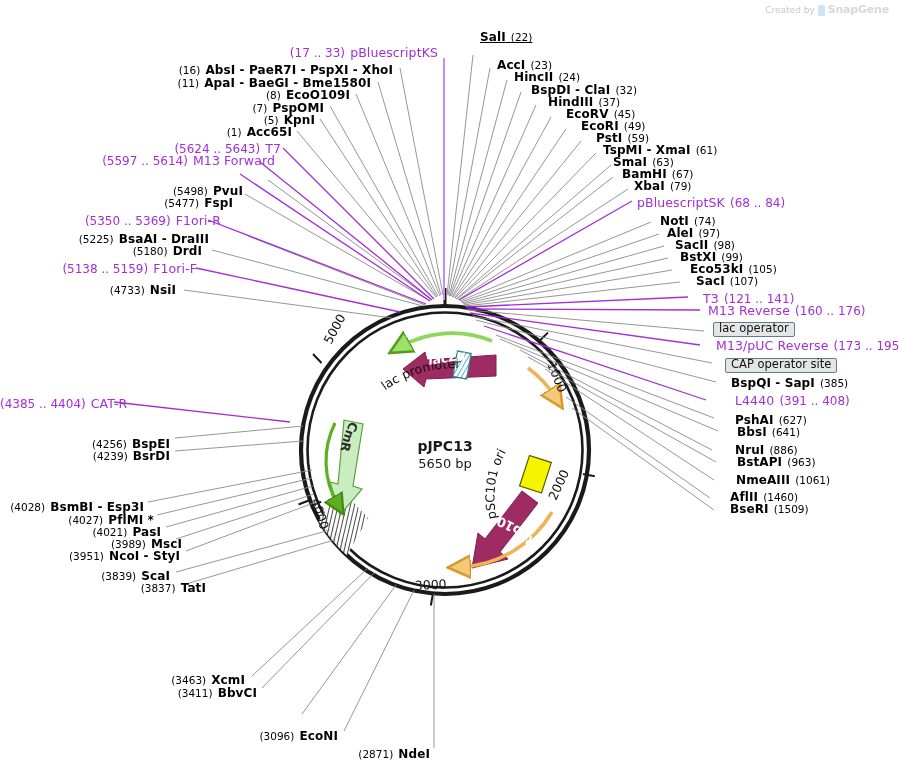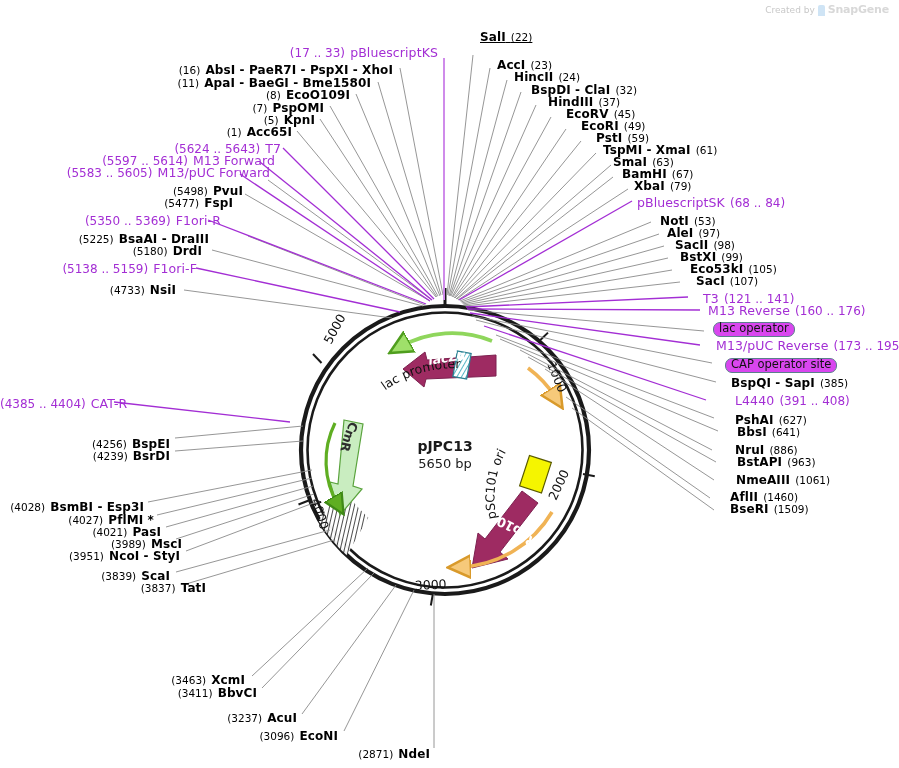--- a/index.html
+++ b/index.html
@@ -19,22 +19,22 @@
   .lbl .enz{font-size:12px;font-weight:bold;color:#000;letter-spacing:.1px;}
   .lbl.feat .pos{color:#a32ed4;font-size:12px;}
   .lbl.feat .enz{color:#a32ed4;font-weight:normal;font-size:12.5px;}
   .lbl.rt{text-align:right;}
   .lbl.lt{text-align:left;}
 
   
   .boxed{
     display:inline-block;
     border:1px solid #5b7f8c;
-    border-radius:7px;
-    background:#d946ef;
+    border-radius:2px;
+    background:#e5e5e5;
     padding:0px 5px 1px 5px;
     font-size:11.5px;
     color:#111;
     font-family:"DejaVu Sans","Liberation Sans",sans-serif;
   }
 
   
   .center-name{
     position:absolute;font-size:14px;font-weight:bold;color:#1a1a1a;
     text-align:center;white-space:nowrap;
@@ -284,24 +284,20 @@
   </div>
 
   <div class="lbl feat rt" style="left:0;top:140px;width:281px;">
     <span class="pos">(5624 .. 5643)</span>
     <span class="enz">T7</span>
   </div>
   <div class="lbl feat rt" style="left:0;top:152px;width:275px;">
     <span class="pos">(5597 .. 5614)</span>
     <span class="enz">M13 Forward</span>
   </div>
-  <div class="lbl feat rt" style="left:0;top:164px;width:270px;">
-    <span class="pos">(5583 .. 5605)</span>
-    <span class="enz">M13/pUC Forward</span>
-  </div>
   <div class="lbl rt" style="left:0;top:182px;width:243px;">
     <span class="pos">(5498)</span>
     <span class="enz">PvuI</span>
   </div>
   <div class="lbl rt" style="left:0;top:194px;width:233px;">
     <span class="pos">(5477)</span>
     <span class="enz">FspI</span>
   </div>
   <div class="lbl feat rt" style="left:0;top:212px;width:221px;">
     <span class="pos">(5350 .. 5369)</span>
@@ -364,24 +360,20 @@
     <span class="enz">TatI</span>
   </div>
   <div class="lbl rt" style="left:0;top:671px;width:245px;">
     <span class="pos">(3463)</span>
     <span class="enz">XcmI</span>
   </div>
   <div class="lbl rt" style="left:0;top:684px;width:257px;">
     <span class="pos">(3411)</span>
     <span class="enz">BbvCI</span>
   </div>
-  <div class="lbl rt" style="left:0;top:709px;width:297px;">
-    <span class="pos">(3237)</span>
-    <span class="enz">AcuI</span>
-  </div>
   <div class="lbl rt" style="left:0;top:727px;width:338px;">
     <span class="pos">(3096)</span>
     <span class="enz">EcoNI</span>
   </div>
   <div class="lbl rt" style="left:0;top:745px;width:430px;">
     <span class="pos">(2871)</span>
     <span class="enz">NdeI</span>
   </div>
 
   <div class="lbl lt" style="left:480px;top:28px;text-decoration:underline;">
@@ -432,21 +424,21 @@
     <span class="enz">XbaI</span>
     <span class="pos">(79)</span>
   </div>
 
   <div class="lbl feat lt" style="left:637px;top:194px;">
     <span class="enz">pBluescriptSK</span>
     <span class="pos">(68 .. 84)</span>
   </div>
   <div class="lbl lt" style="left:660px;top:212px;">
     <span class="enz">NotI</span>
-    <span class="pos">(53)</span>
+    <span class="pos">(74)</span>
   </div>
   <div class="lbl lt" style="left:667px;top:224px;">
     <span class="enz">AleI</span>
     <span class="pos">(97)</span>
   </div>
   <div class="lbl lt" style="left:675px;top:236px;">
     <span class="enz">SacII</span>
     <span class="pos">(98)</span>
   </div>
   <div class="lbl lt" style="left:680px;top:248px;">

